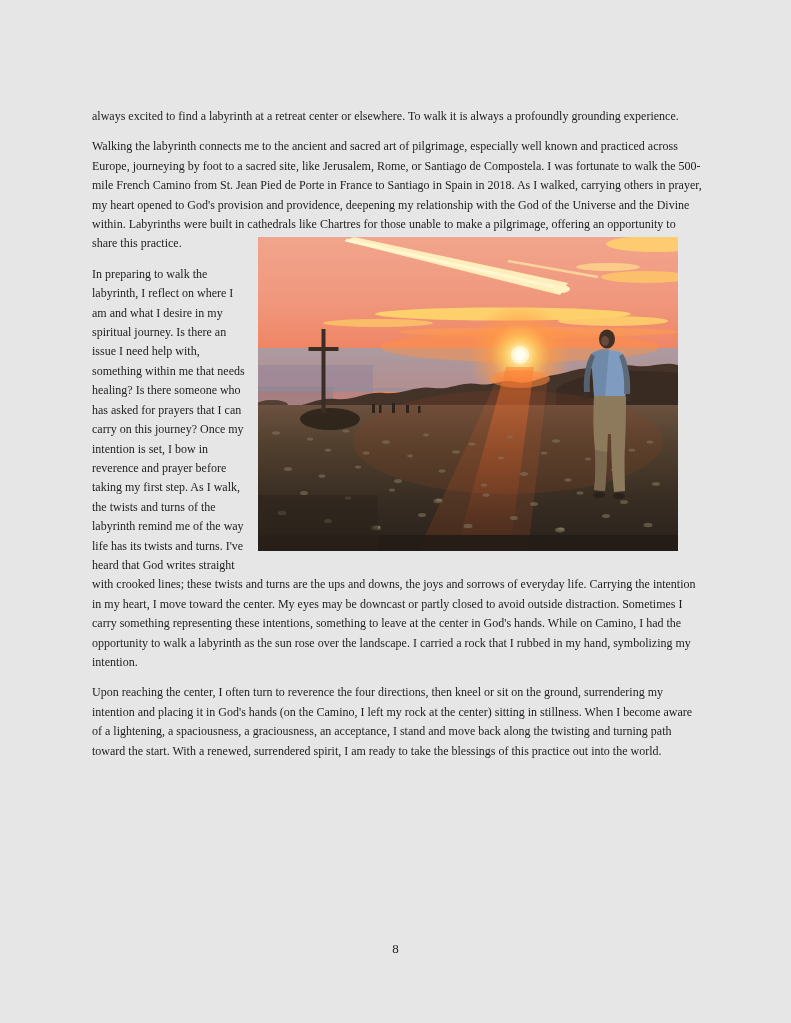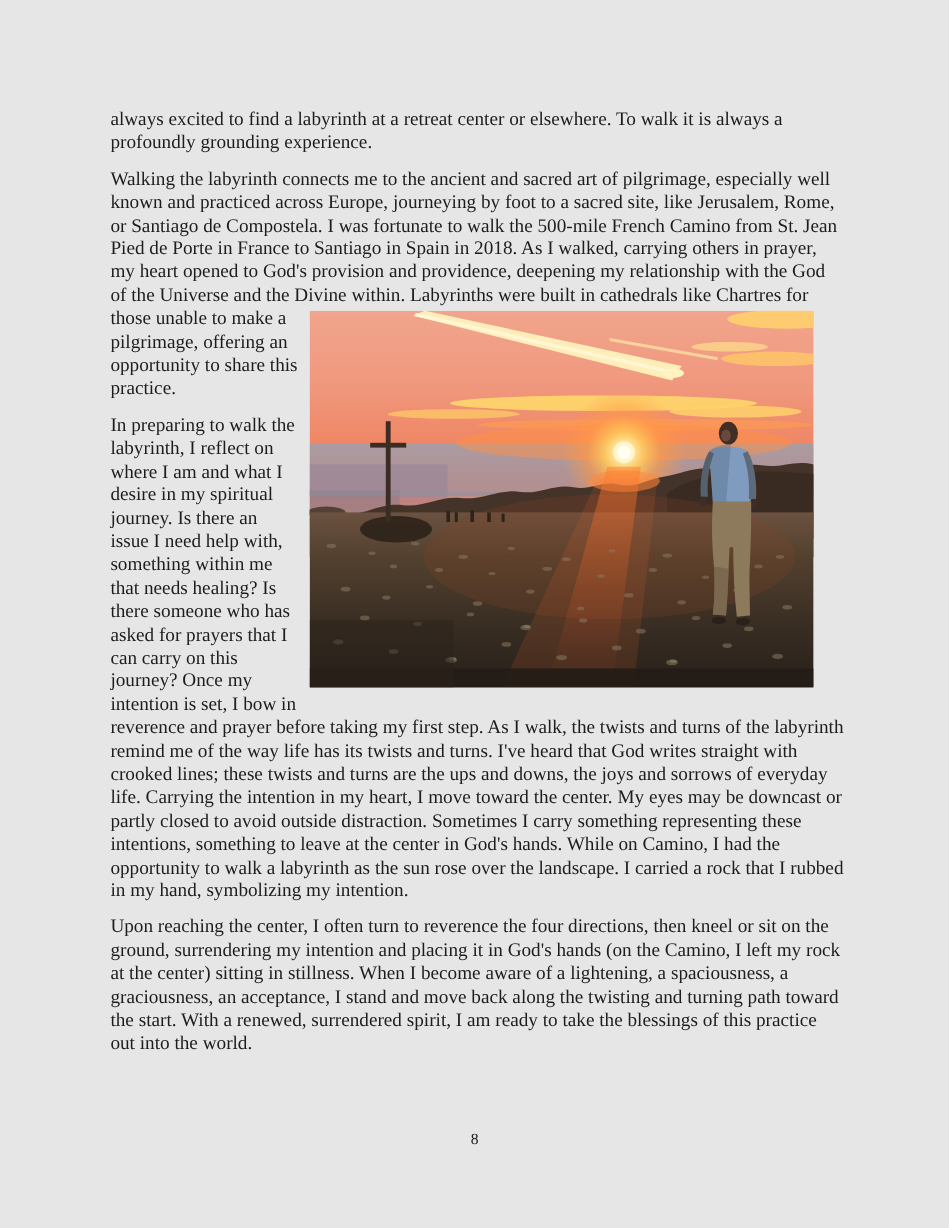--- a/index.html
+++ b/index.html
@@ -10,23 +10,23 @@
   }
   .page {
     position: relative;
     width: 791px; height: 1023px;
     background: #e6e6e6;
     font-family: "Liberation Serif", "DejaVu Serif", serif;
     color: #1d1d1d;
   }
   .doc-body {
     position: absolute;
-    left: 92px; top: 90px;
+    left: 92px; top: 107px;
     width: 611px;
-    font-size: 16px;
+    font-size: 12px;
     line-height: 19.4px;
     text-align: left;
   }
   .doc-body p { margin: 0 0 11px 0; }
   .photo-float {
     float: right;
     width: 420px; height: 314px;
     margin: 3px 25px 8px 8px;
     display: block;
   }

